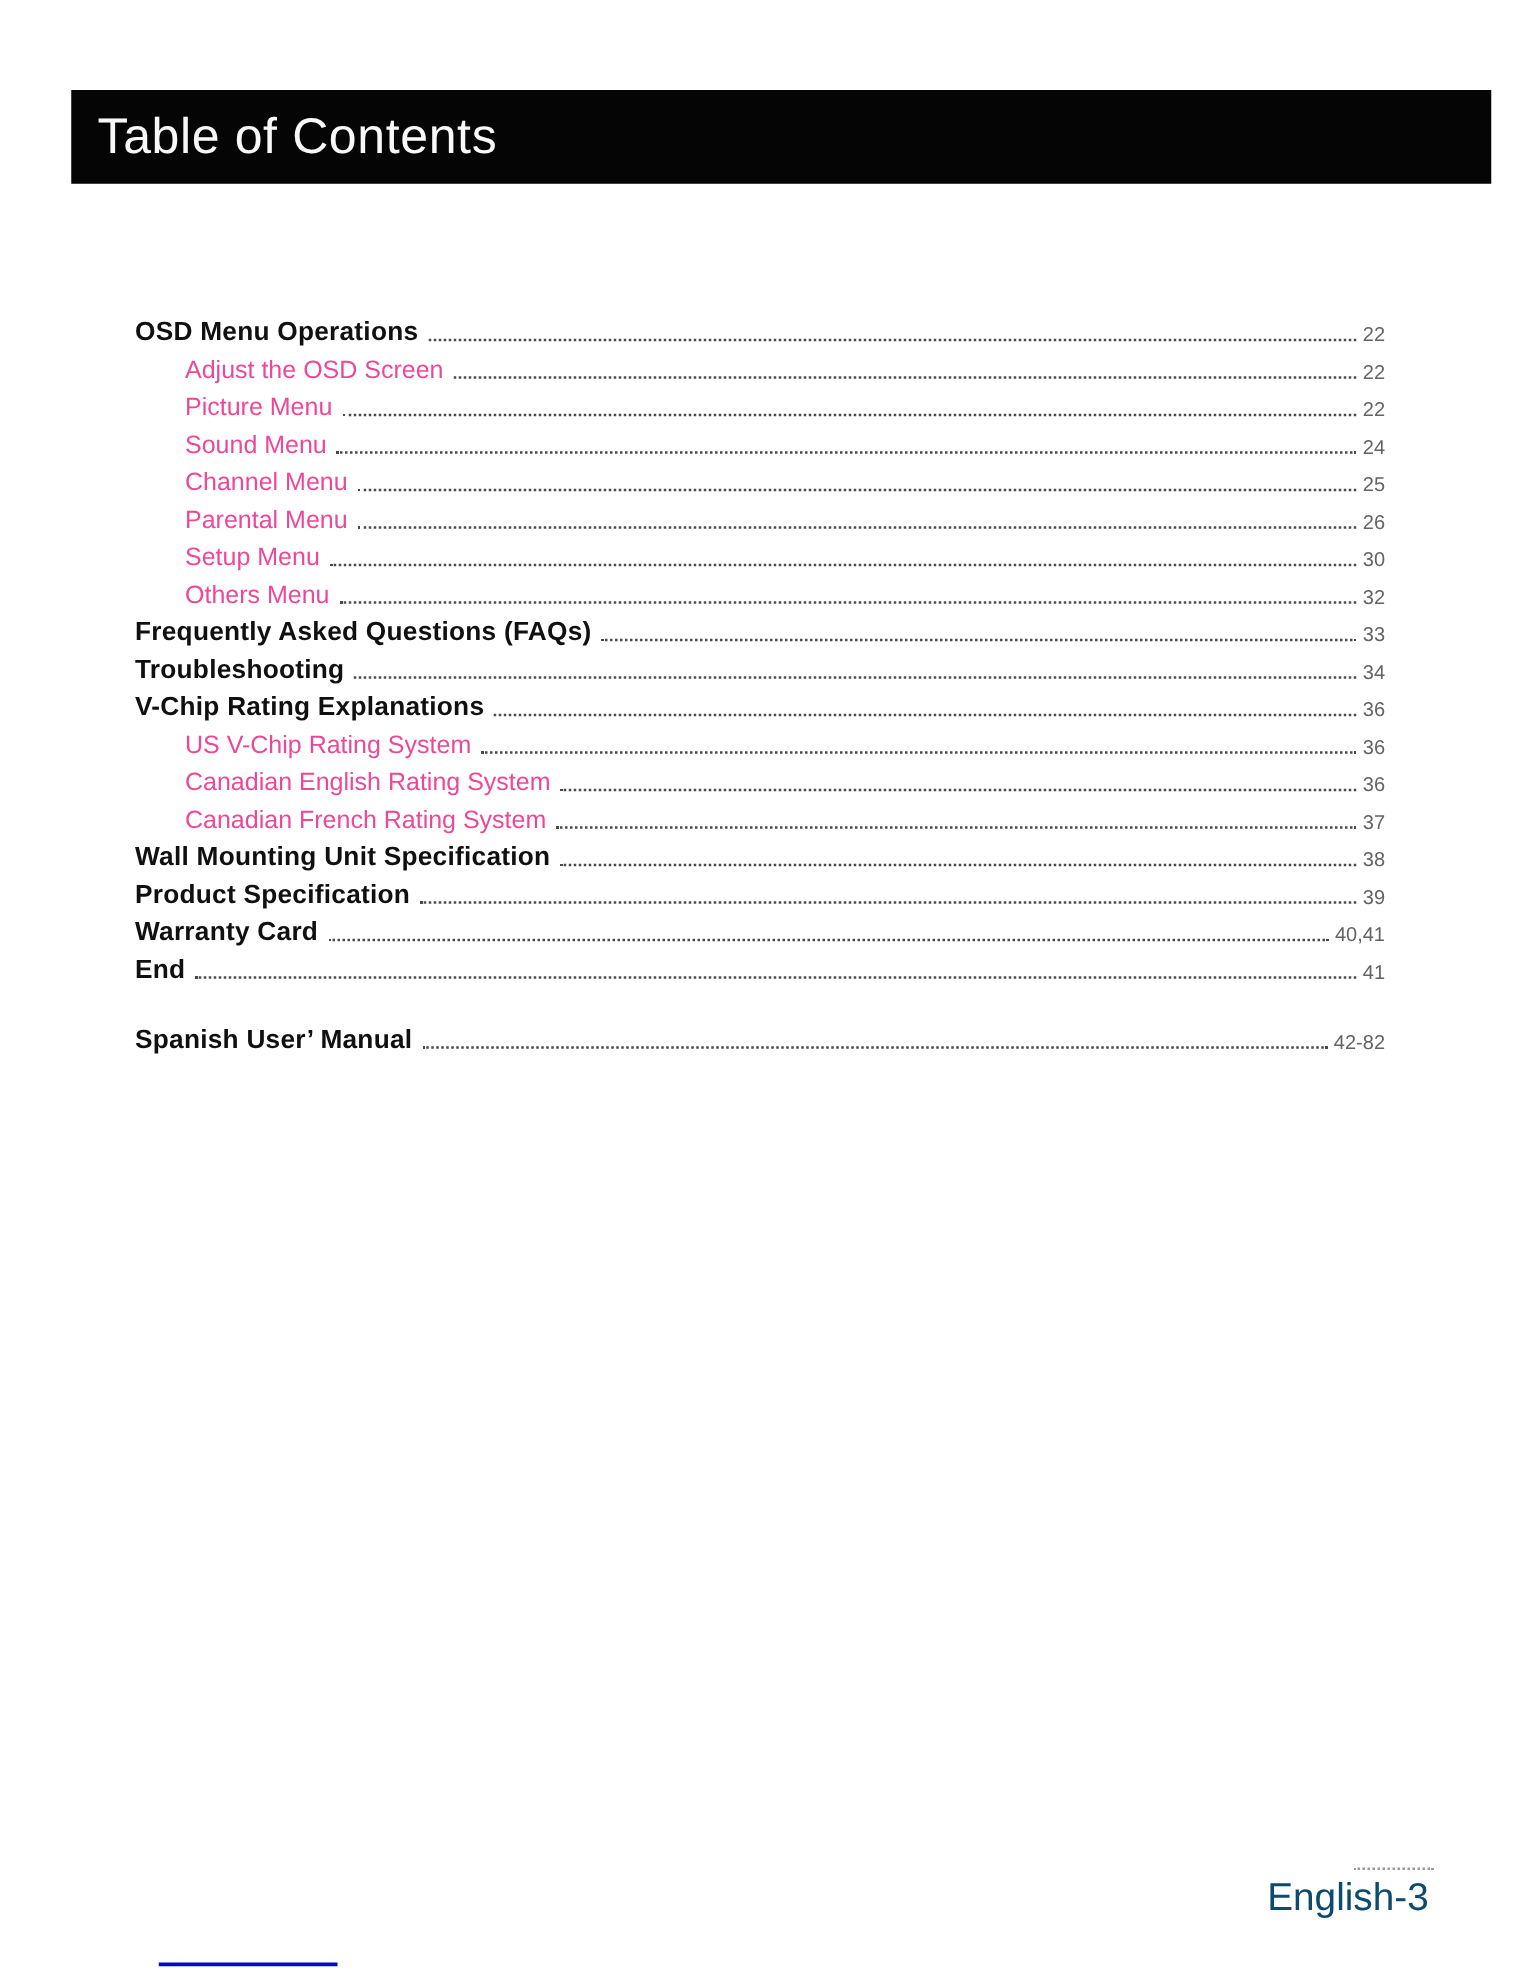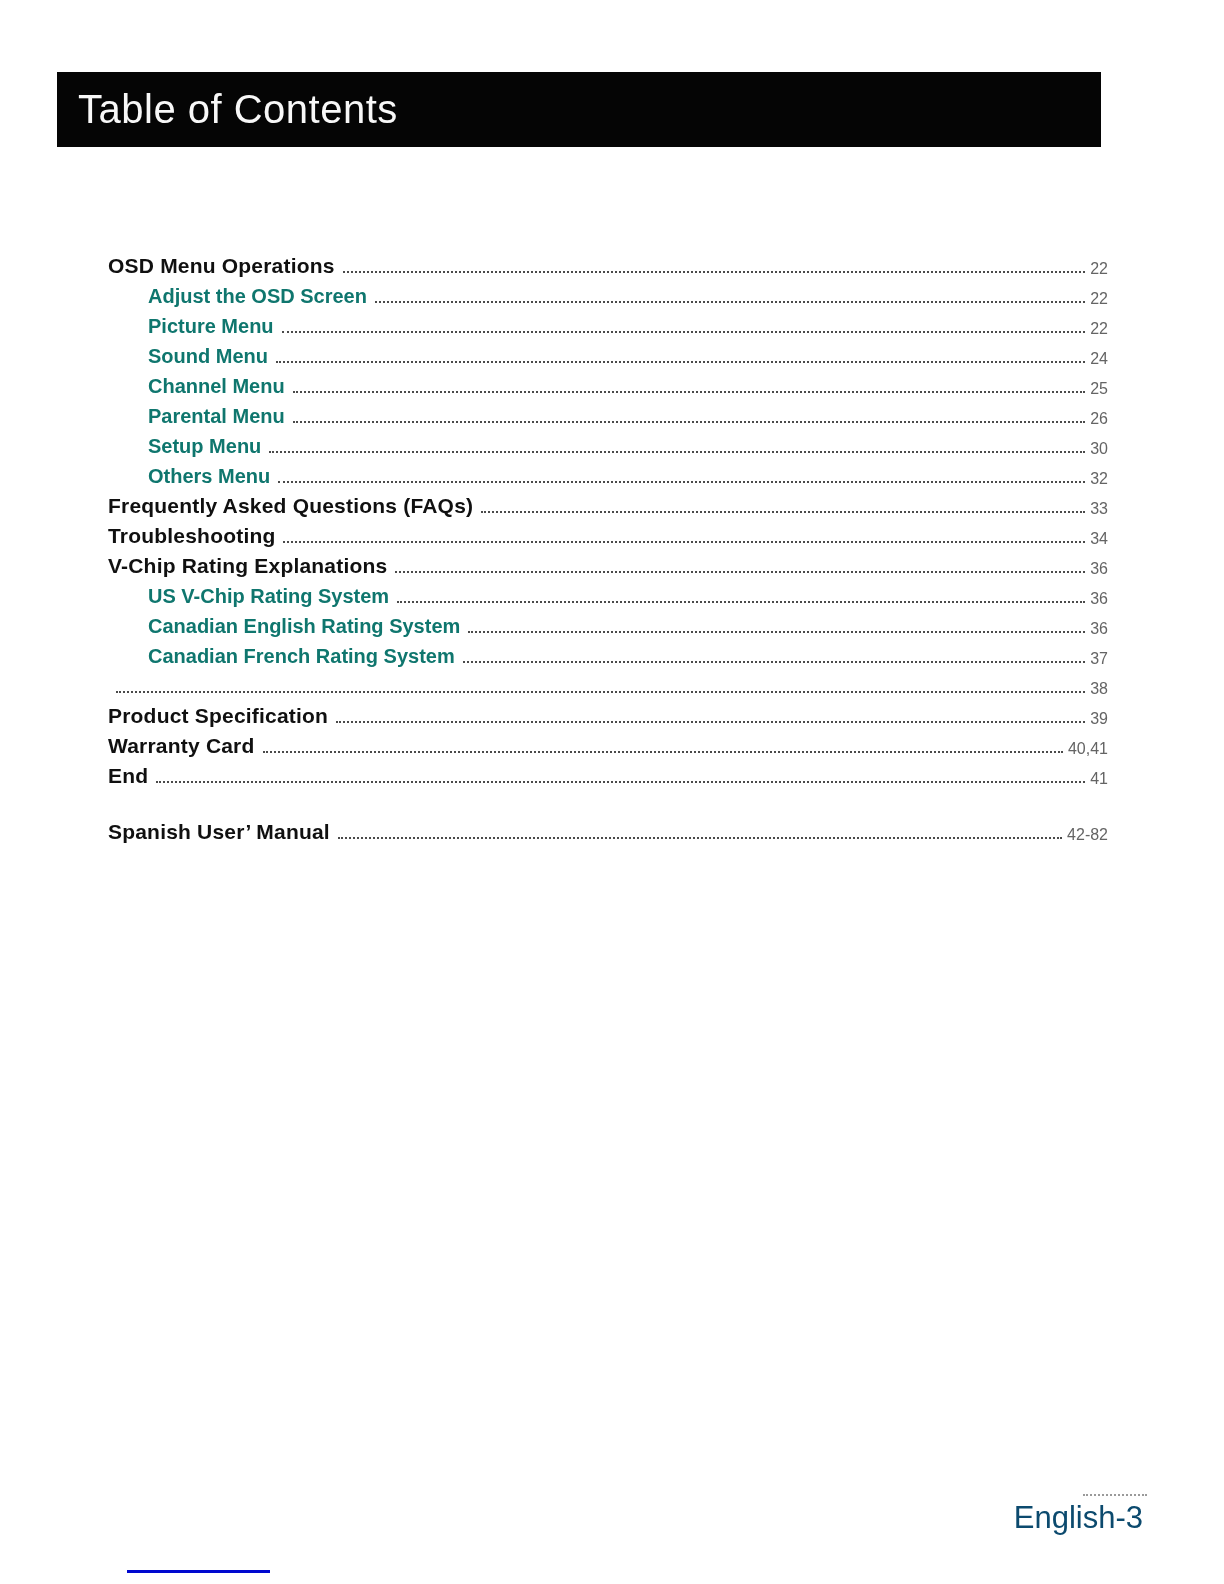--- a/index.html
+++ b/index.html
@@ -9,21 +9,21 @@
     height: 1584px;
     background: #ffffff;
     font-family: "Liberation Sans", sans-serif;
     overflow: hidden;
     margin: 0 auto;
   }
   .header-bar {
     position: absolute;
     left: 57px;
     top: 72px;
-    width: 1044px;
+    width: 1136px;
     height: 75px;
     background: #050505;
     display: flex;
     align-items: center;
   }
   .header-title {
     color: #f8f8f8;
     font-size: 40px;
     font-weight: 400;
     padding-left: 21px;
@@ -43,24 +43,23 @@
   }
   .toc-row.gap-before { margin-top: 26px; }
   .toc-label { white-space: nowrap; }
   .toc-row.bold .toc-label {
     font-weight: bold;
     color: #101010;
     font-size: 21px;
     letter-spacing: 0.2px;
   }
   .toc-row.sub .toc-label {
-    color: #0f766e;
+    color: #ec4899;
     font-size: 20px;
     padding-left: 40px;
-    font-weight: bold;
   }
   .leader {
     flex: 1;
     margin: 0 5px 5px 8px;
     border-bottom: 2px dotted #4a4a4a;
     min-width: 20px;
   }
   .page-num {
     color: #646464;
     font-size: 16px;
@@ -177,20 +176,21 @@
     <span class="page-num">36</span>
   </div>
 
   <div class="toc-row sub">
     <span class="toc-label">Canadian French Rating System</span>
     <span class="leader"></span>
     <span class="page-num">37</span>
   </div>
 
   <div class="toc-row bold">
+    <span class="toc-label">Wall Mounting Unit Specification</span>
     <span class="leader"></span>
     <span class="page-num">38</span>
   </div>
 
   <div class="toc-row bold">
     <span class="toc-label">Product Specification</span>
     <span class="leader"></span>
     <span class="page-num">39</span>
   </div>
 

